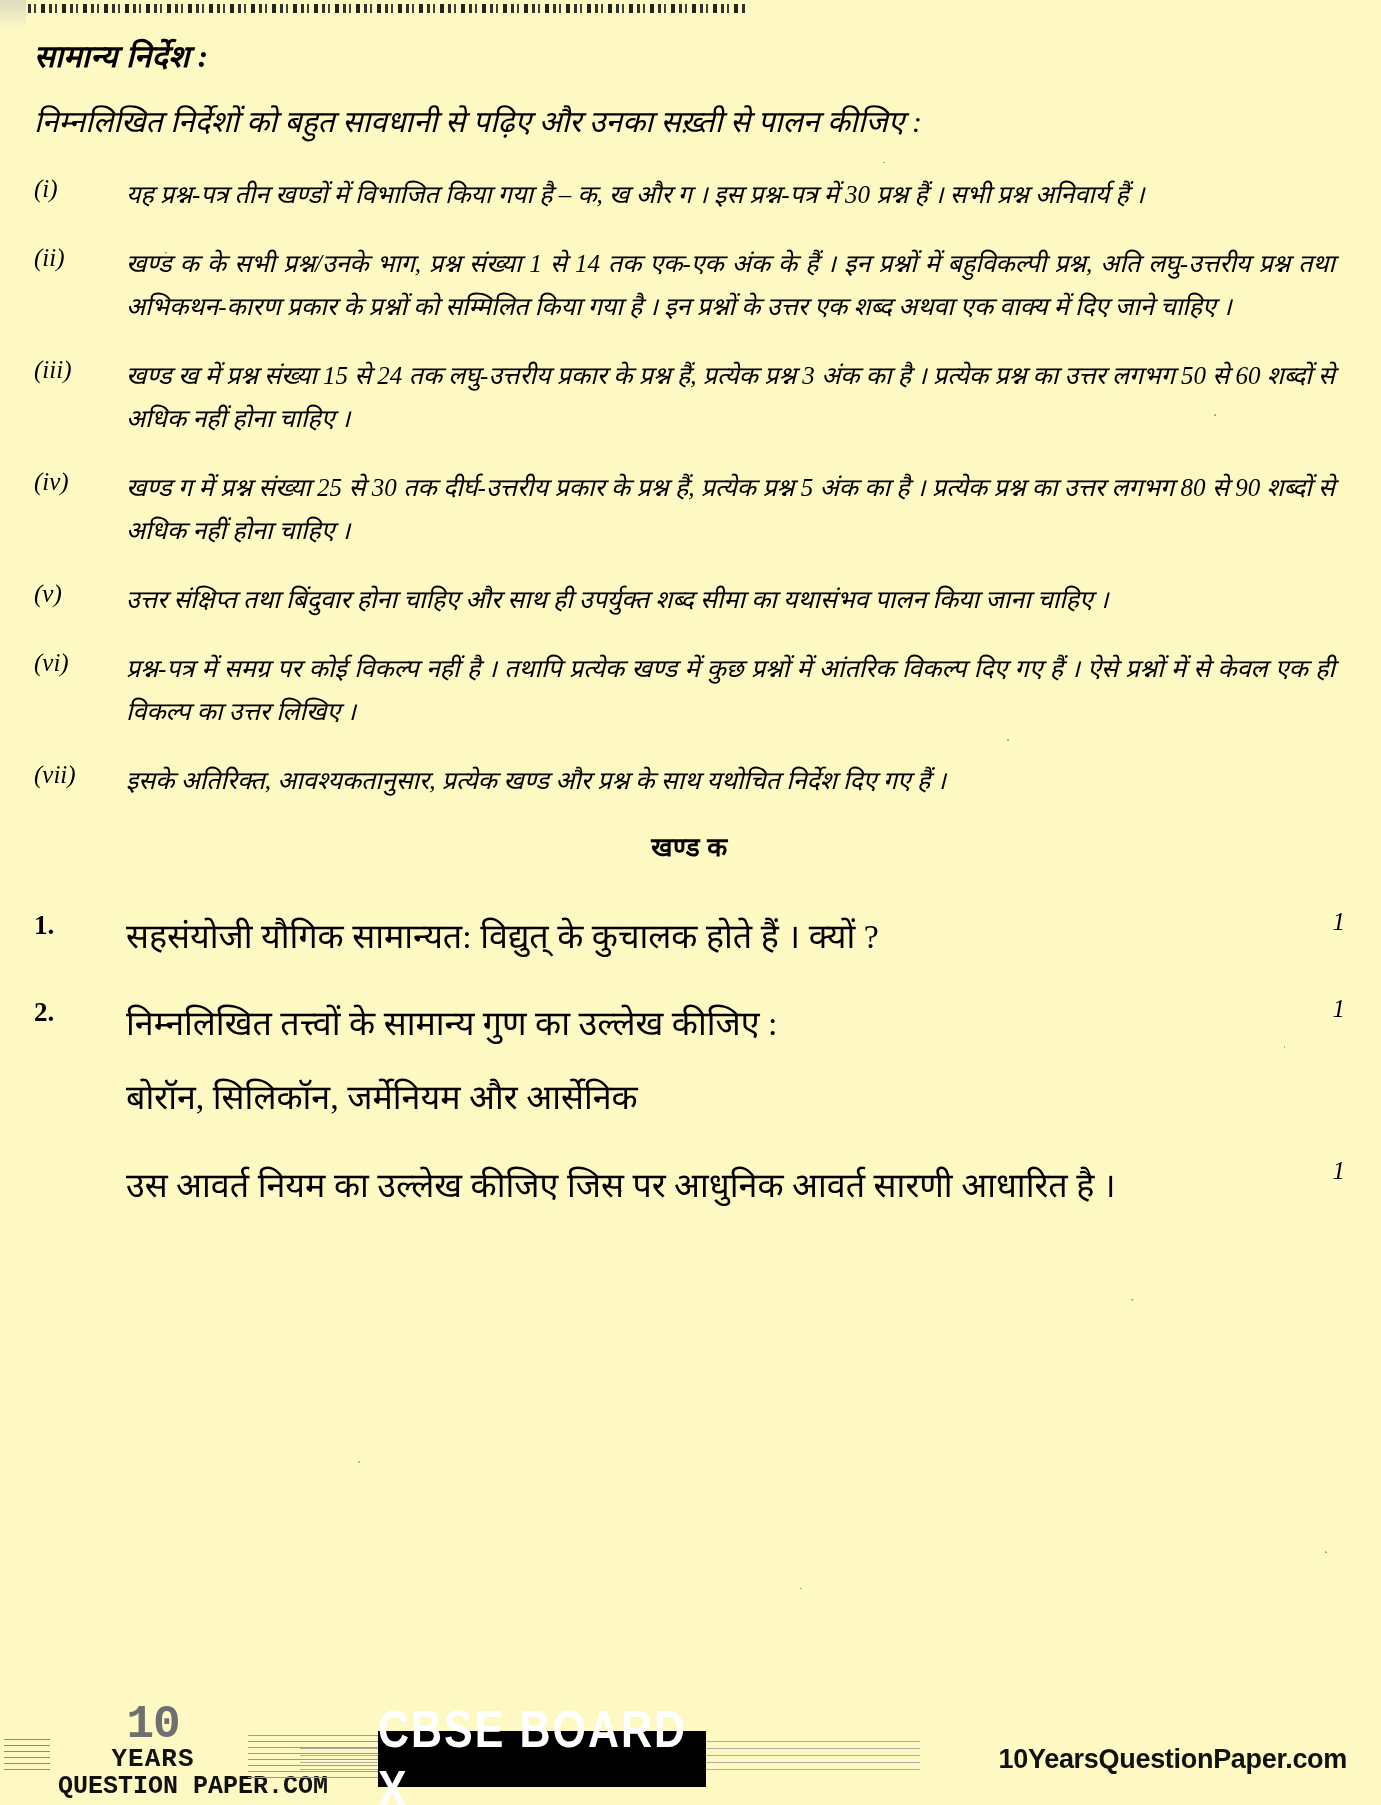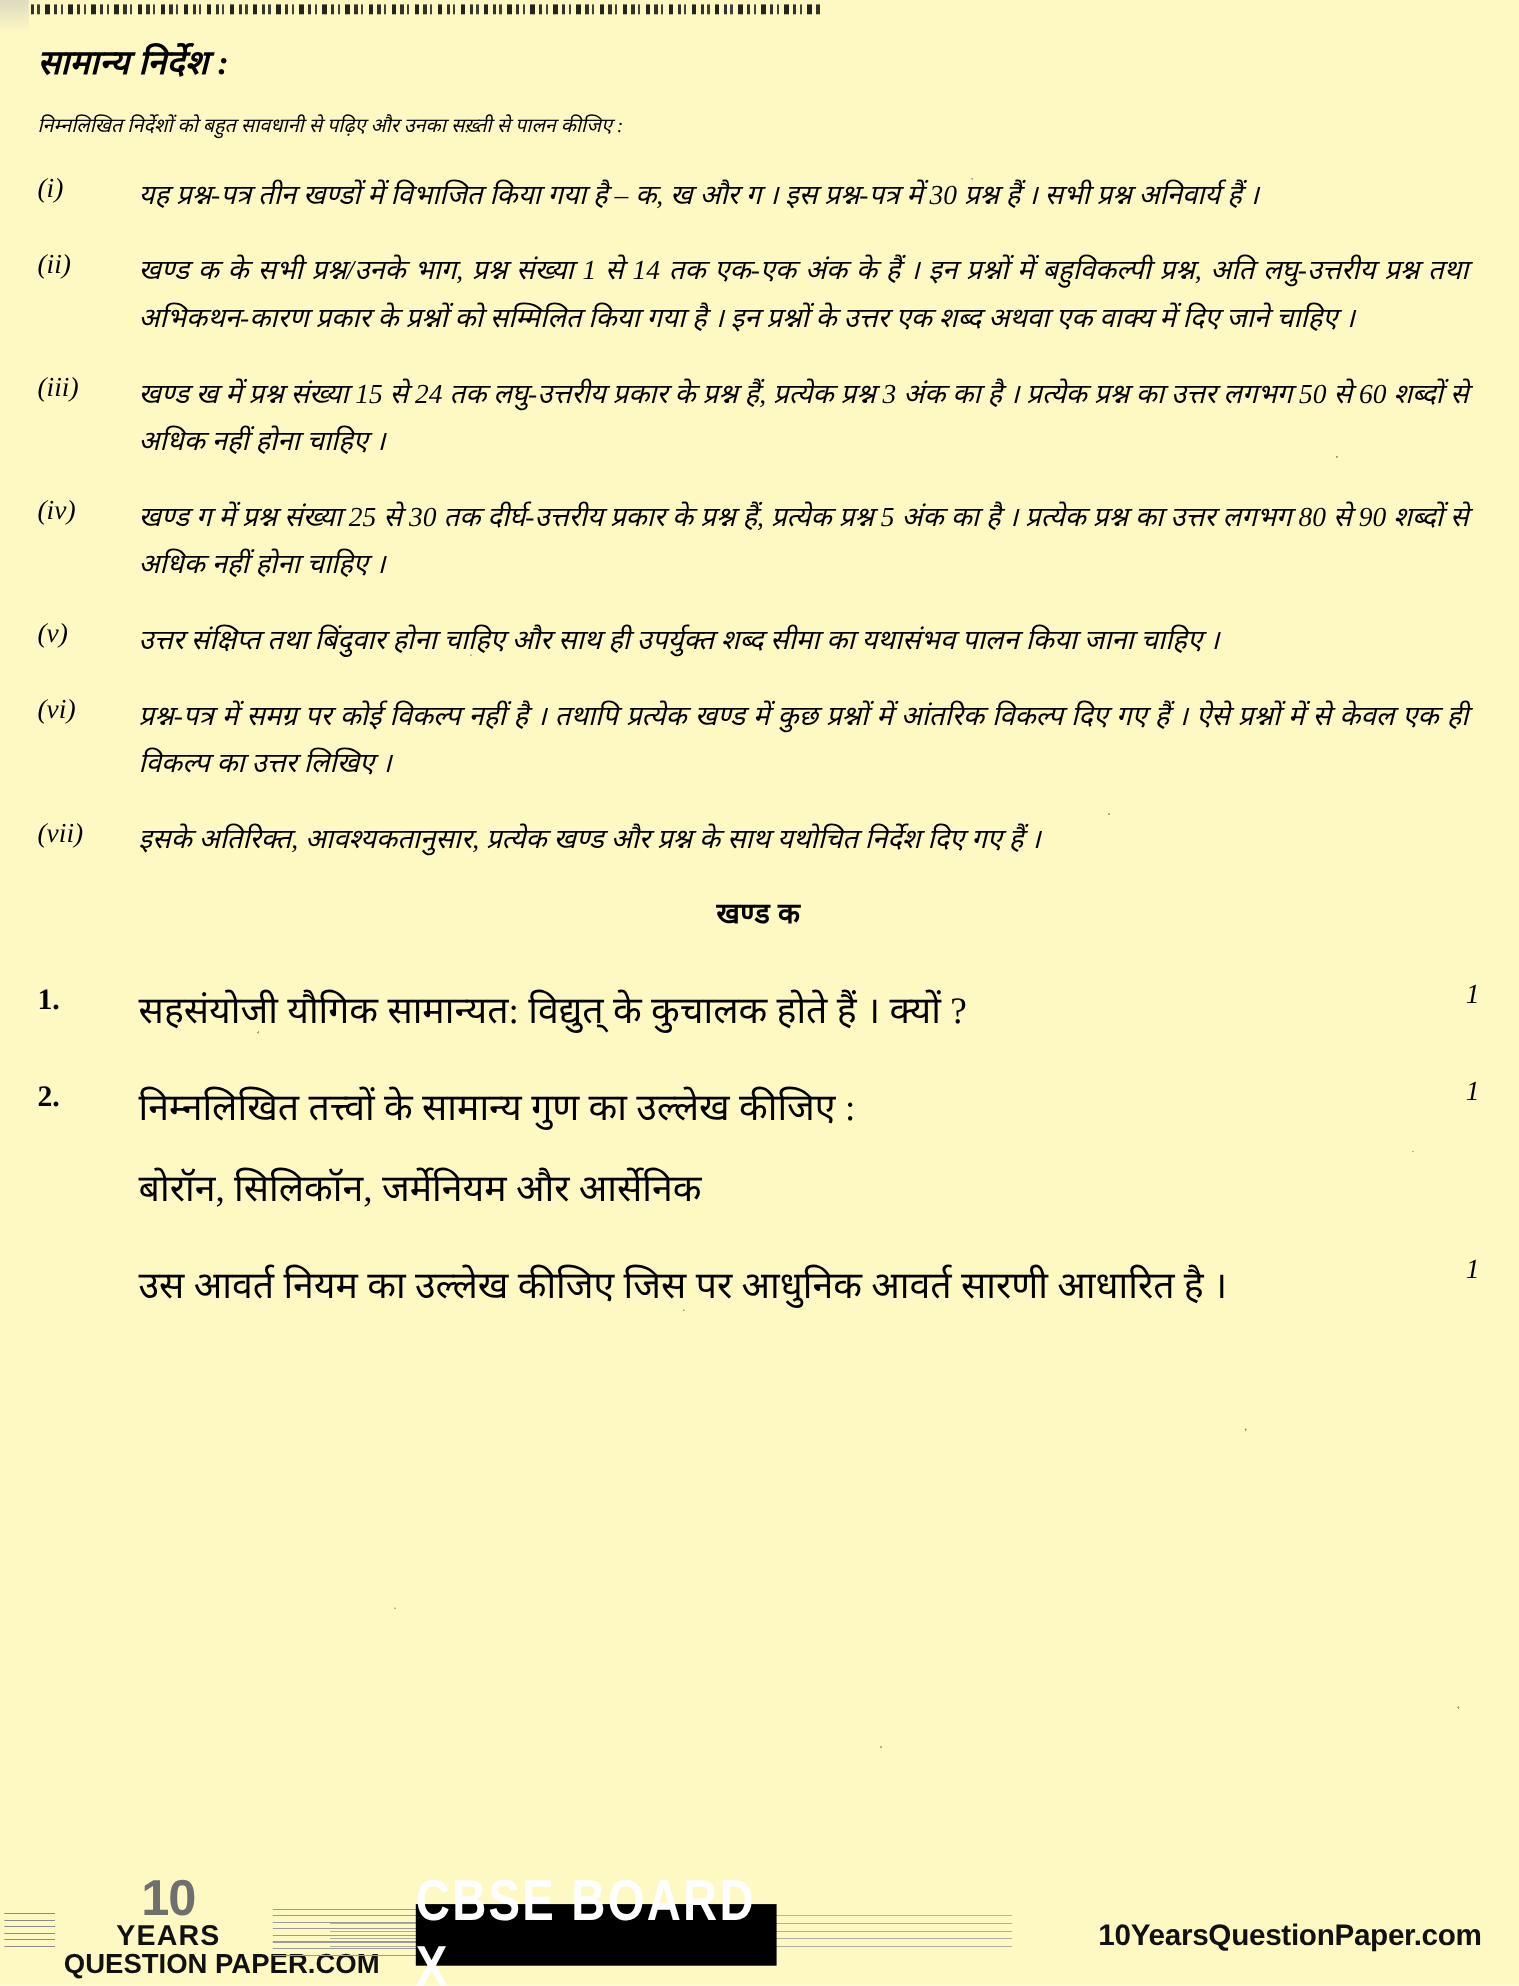--- a/index.html
+++ b/index.html
@@ -77,21 +77,21 @@
 
   h1.gen-title {
     font-size: 31px;
     font-weight: bold;
     font-style: italic;
     margin: 8px 0 26px 0;
     letter-spacing: .3px;
   }
 
   .lead {
-    font-size: 18px;
+    font-size: 30px;
     font-style: italic;
     margin: 0 0 30px 0;
     line-height: 1.35;
   }
 
   .instructions {
     margin: 0;
     padding: 0;
     list-style: none;
   }
@@ -164,21 +164,21 @@
     height: 92px;
     display: flex;
     align-items: center;
   }
   .logo-10y {
     position: absolute;
     left: 58px;
     bottom: 6px;
     width: 190px;
     text-align: center;
-    font-family: Liberation Sans, sans-serif;
+    font-family: Liberation Mono, monospace;
     line-height: 1;
     color: #111;
   }
   .logo-10y .num {
     font-size: 46px;
     font-weight: bold;
     letter-spacing: -1px;
     color: #6f6f6f;
     display: block;
   }

